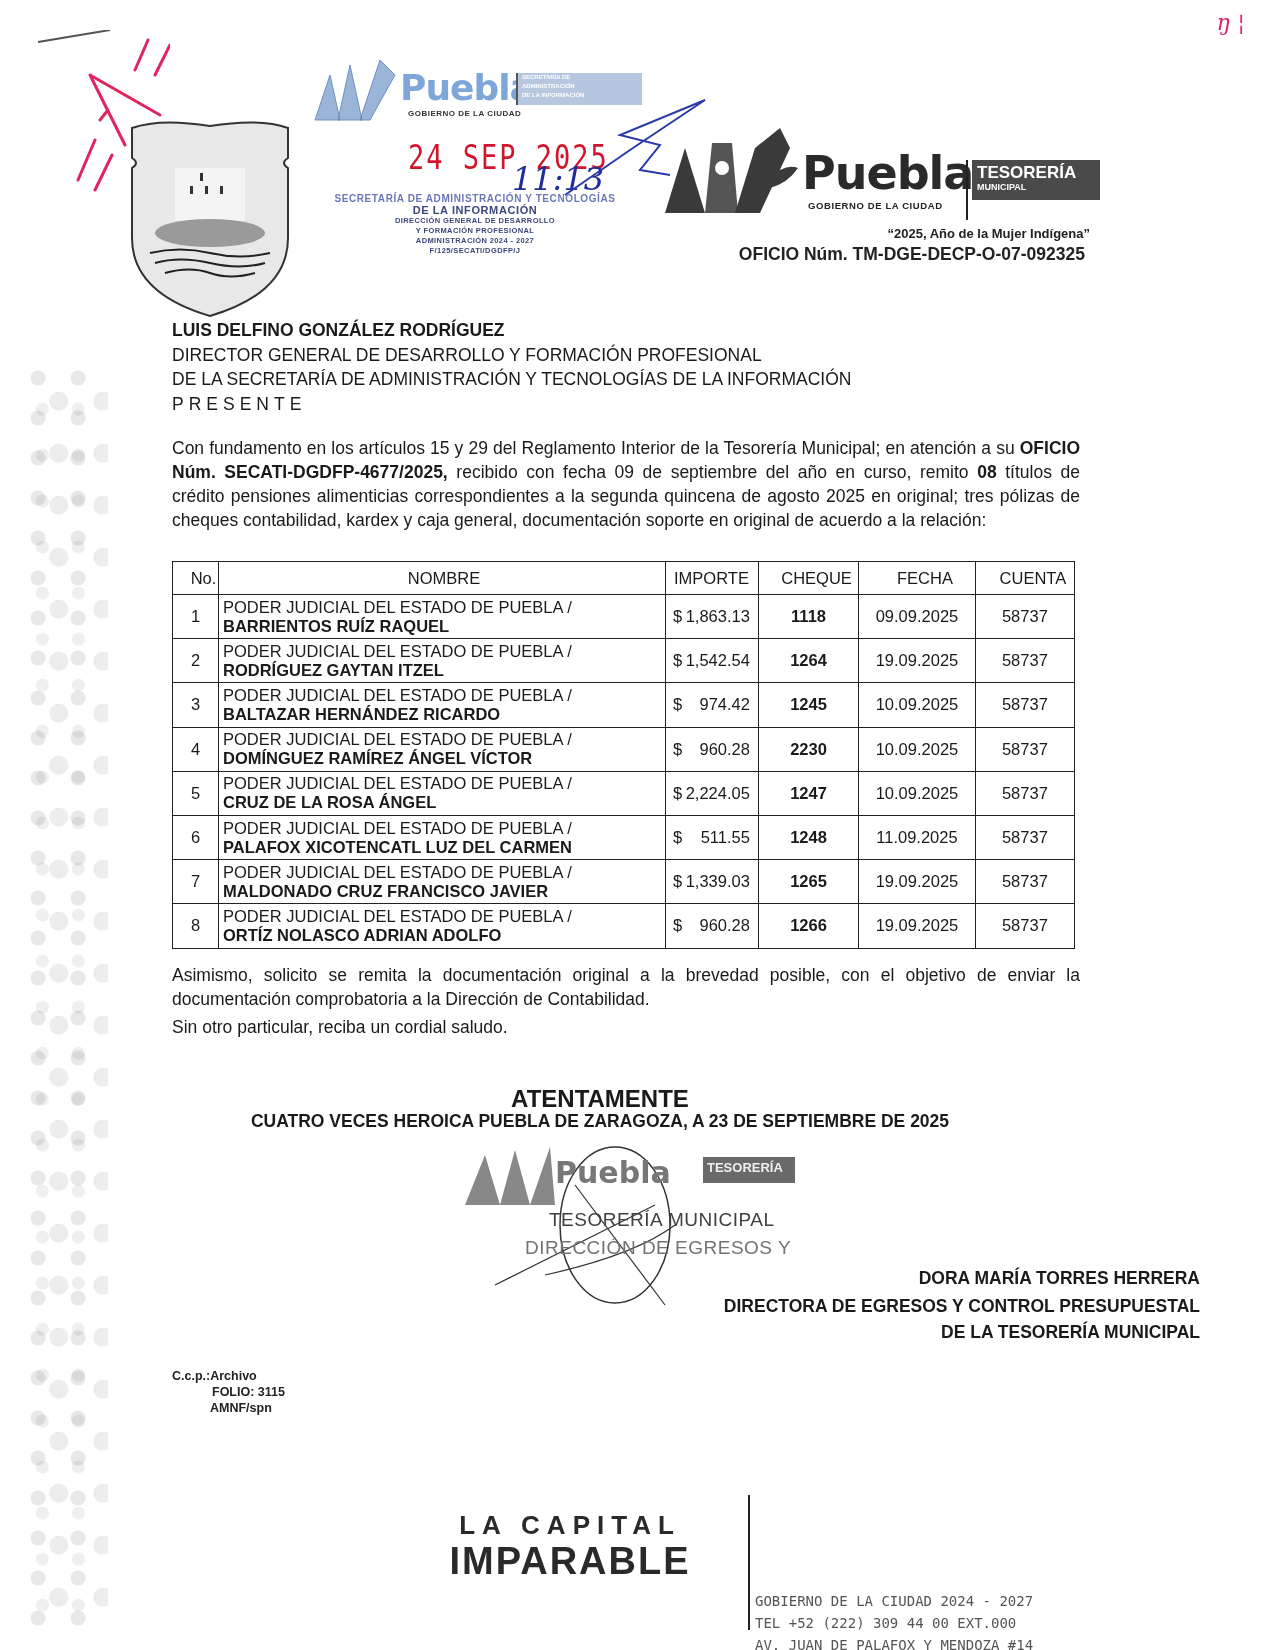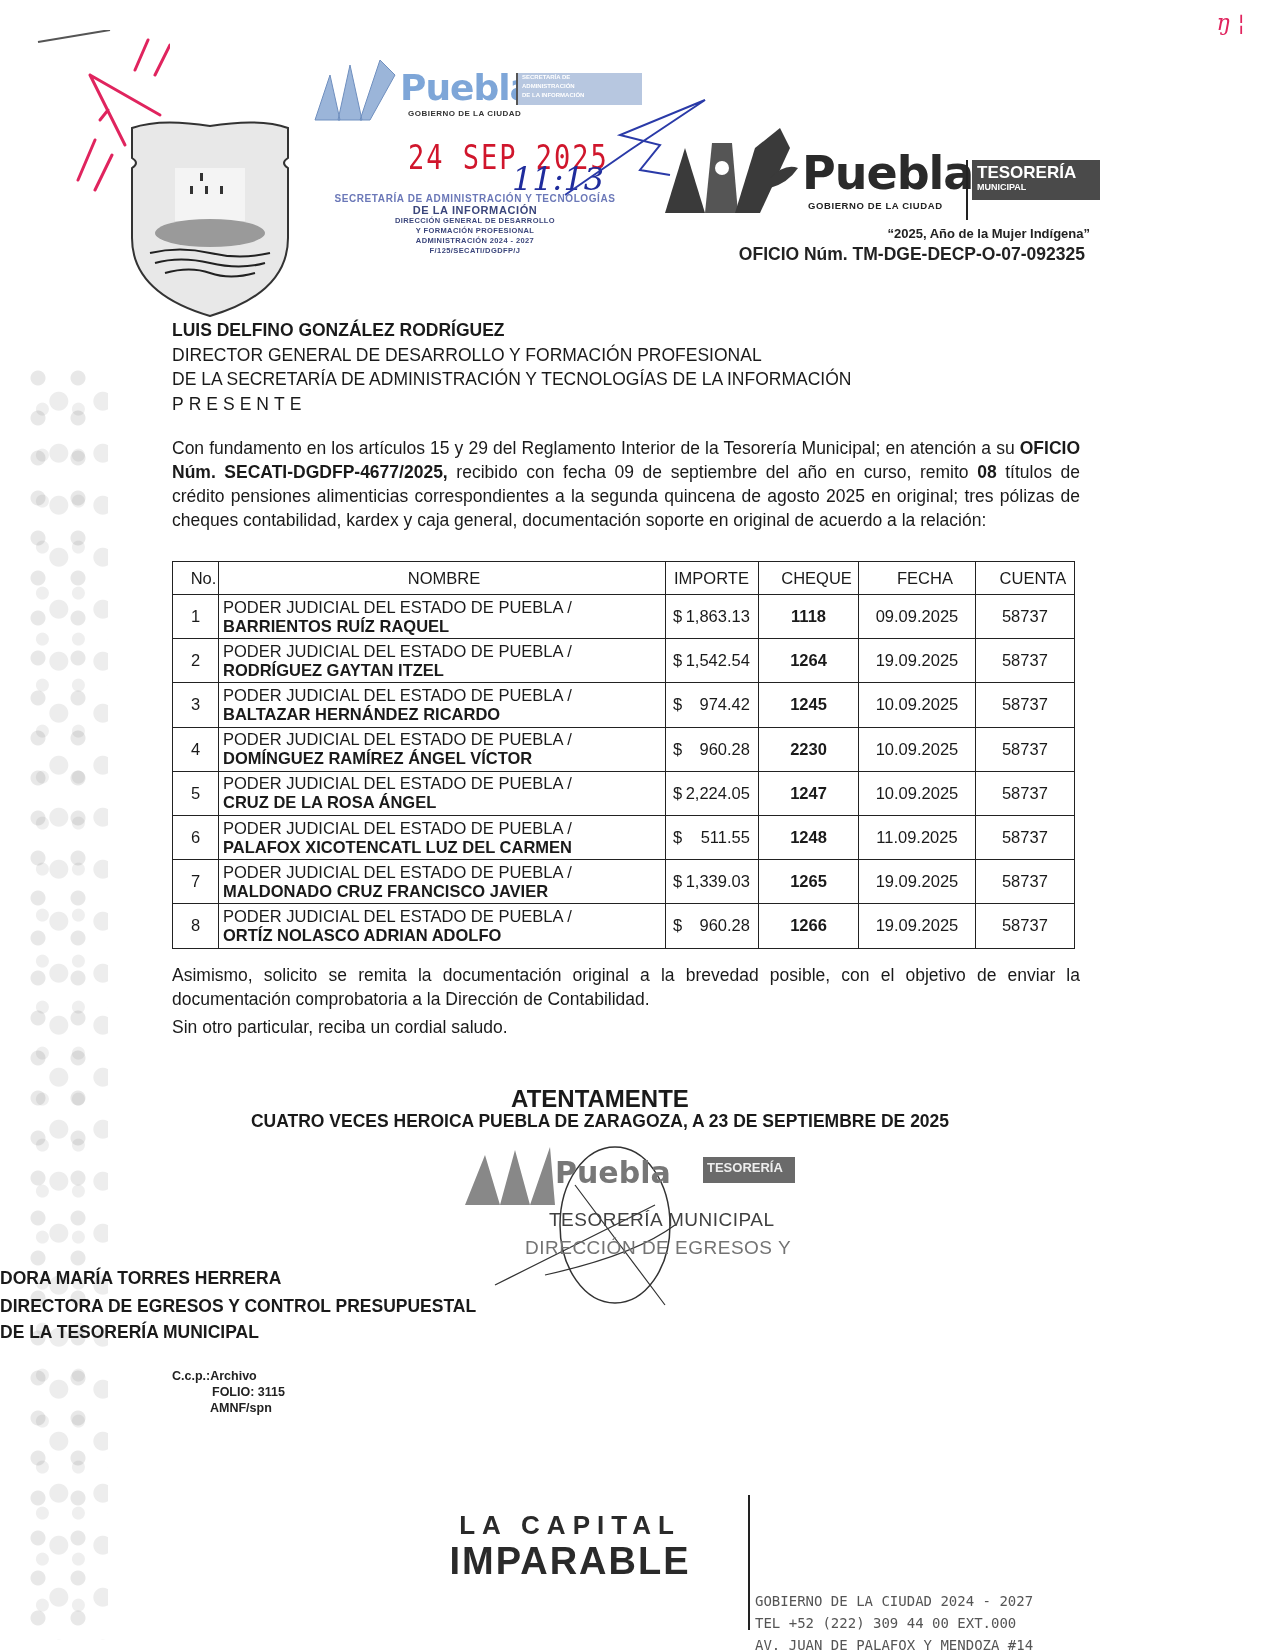--- a/index.html
+++ b/index.html
@@ -80,21 +80,21 @@
 
   .atentamente { position: absolute; left: 0; width: 1200px; top: 1085px; text-align: center; font-size: 24px; font-weight: bold; color: #1a1a1a; }
   .place-date { position: absolute; left: 0; width: 1200px; top: 1111px; text-align: center; font-size: 17.5px; font-weight: bold; color: #1a1a1a; }
 
   .sig-stamp { position: absolute; left: 455px; top: 1145px; width: 350px; height: 200px; }
   .sig-stamp .lg { position: absolute; left: 100px; top: 10px; font-size: 30px; font-weight: bold; color: #777; font-family: "DejaVu Sans", sans-serif; }
   .sig-stamp .box { position: absolute; left: 248px; top: 12px; width: 92px; height: 26px; background: #6a6a6a; color: #eee; font-size: 13px; font-weight: bold; padding: 3px 4px; }
   .sig-stamp .s1 { position: absolute; left: 50px; top: 64px; font-size: 19px; color: #404040; letter-spacing: 0.5px; margin-left: 44px; }
   .sig-stamp .s2 { position: absolute; left: 70px; top: 92px; font-size: 19px; color: #737373; letter-spacing: 0.5px; }
 
-  .signer { position: absolute; left: 0; width: 1200px; text-align: left; font-size: 17.5px; font-weight: bold; color: #1a1a1a; }
+  .signer { position: absolute; left: 0; width: 1200px; text-align: right; font-size: 17.5px; font-weight: bold; color: #1a1a1a; }
   .signer.n { top: 1268px; }
   .signer.r1 { top: 1296px; }
   .signer.r2 { top: 1322px; }
 
   .ccp { position: absolute; left: 172px; top: 1368px; font-size: 12.5px; font-weight: bold; color: #222; line-height: 16px; }
   .ccp .l2 { padding-left: 40px; }
   .ccp .l3 { padding-left: 38px; }
 
   .footer-logo { position: absolute; left: 420px; top: 1510px; width: 300px; height: 80px; text-align: center; }
   .footer-logo .cap { font-size: 26px; font-weight: bold; letter-spacing: 7px; color: #2a2a2a; }

